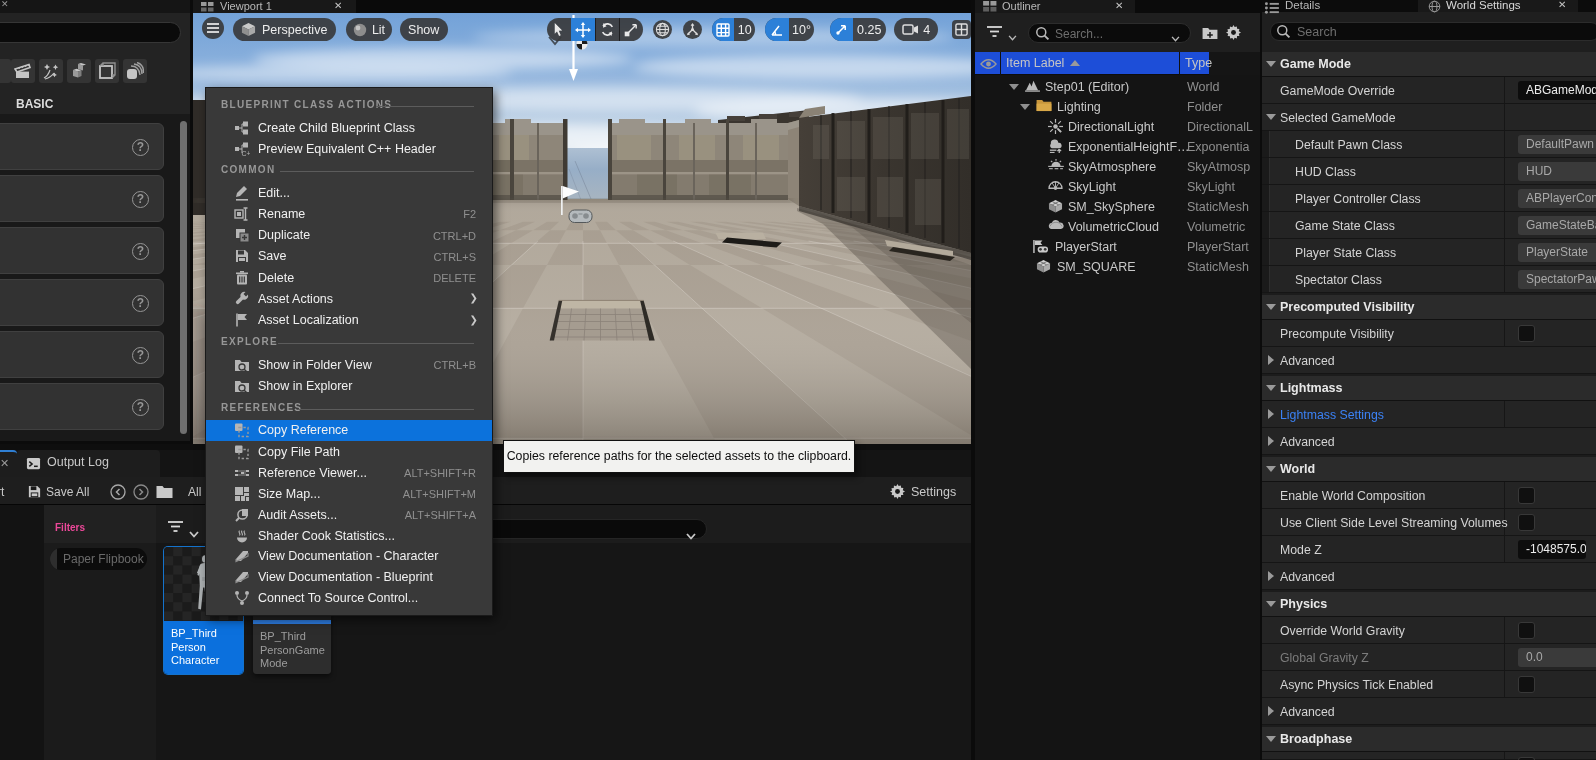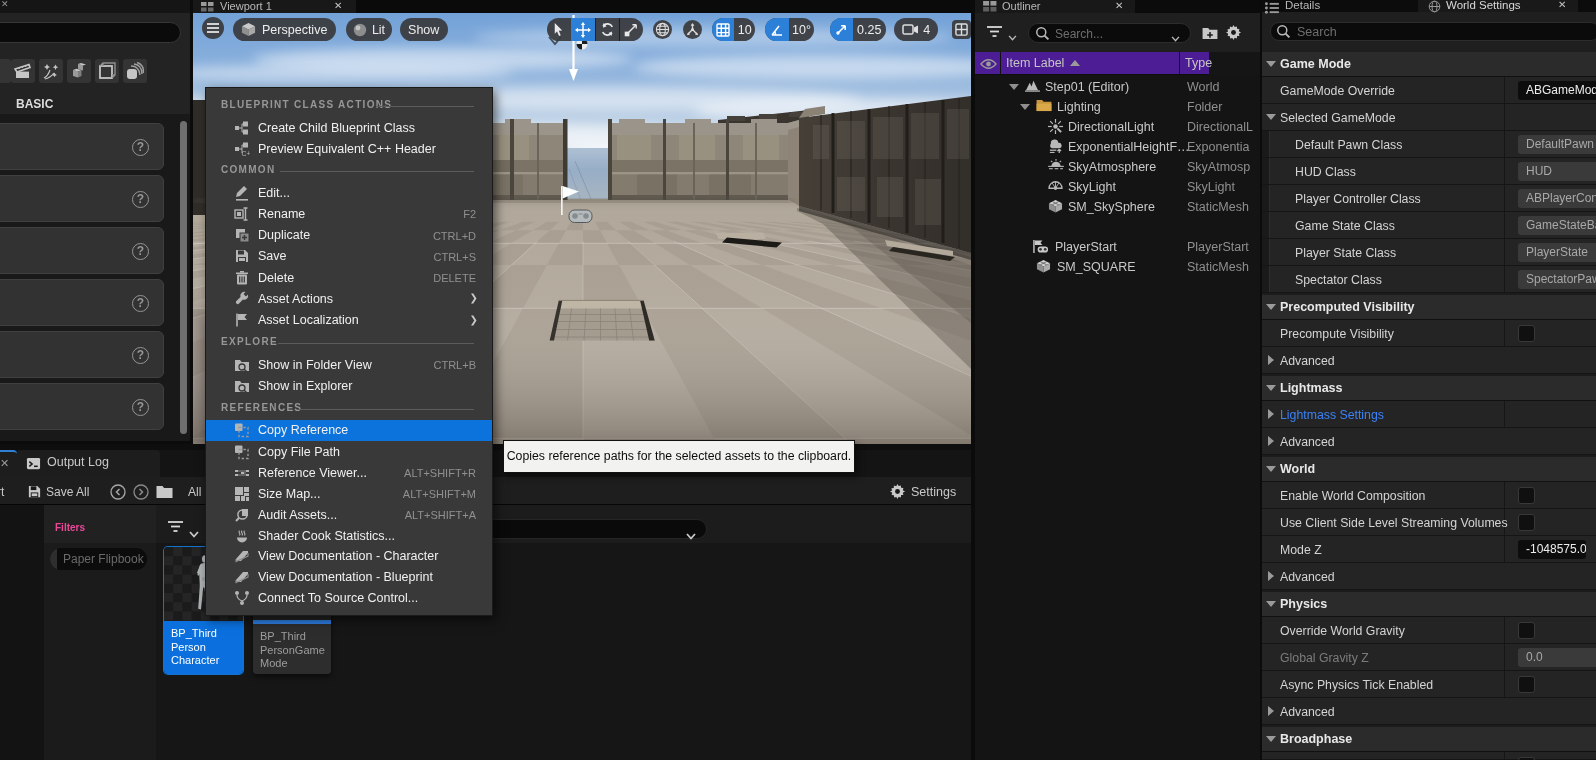--- a/index.html
+++ b/index.html
@@ -33,21 +33,21 @@
 #tooltip{left:503px;top:440px;width:352px;height:33px;background:#f2f2f0;border:1.5px solid #111;box-shadow:3px 4px 7px rgba(0,0,0,.45);color:#0d0d0d;font-size:12.3px;line-height:30px;text-align:center;z-index:50;white-space:nowrap;}
 
 #cb{left:0;top:444px;width:971px;height:316px;background:#131313;}
 .cbtab{background:#1d1d1d;border-radius:4px 4px 0 0;color:#c9c9c9;font-size:12.5px;}
 #cb-toolbar{left:0;top:33px;width:971px;height:28px;background:#1e1e1e;border-bottom:1px solid #060606;color:#c9c9c9;font-size:12px;}
 #cb-main{left:0;top:61px;width:971px;height:255px;}
 
 #outliner{left:975px;top:0;width:285px;height:760px;background:#151515;overflow:hidden;color:#c9c9c9;}
 #ol-tab{left:0;top:0;width:160px;height:13px;background:#181818;color:#b9b9b9;font-size:11px;}
 #ol-search{left:53px;top:23px;width:163px;height:20px;background:#0b0b0b;border:1px solid #2c2c2c;border-radius:10px;color:#6e6e6e;font-size:12px;}
-#ol-head{left:0;top:52px;width:234px;height:23px;background:#4c1d95;border-bottom:1px solid #0d0d0d;color:#c5c5c5;font-size:12.5px;}
+#ol-head{left:0;top:52px;width:234px;height:23px;background:#1d4ed8;border-bottom:1px solid #0d0d0d;color:#c5c5c5;font-size:12.5px;}
 .ol-row{position:absolute;left:0;width:285px;height:20px;color:#c9c9c9;font-size:12.5px;}
 .ol-type{position:absolute;left:212px;top:3px;color:#8f8f8f;width:73px;overflow:hidden;white-space:nowrap;}
 .ol-ic{position:absolute;top:2px;width:16px;height:16px;}
 .ol-caret{position:absolute;top:7px;width:0;height:0;border-left:5px solid transparent;border-right:5px solid transparent;border-top:6px solid #8f8f8f;}
 
 #details{left:1262px;top:0;width:334px;height:760px;background:#1c1c1c;overflow:hidden;}
 #dt-search{left:8px;top:22px;width:330px;height:19px;background:#0b0b0b;border:1px solid #2c2c2c;border-radius:9px;color:#6e6e6e;font-size:12px;}
 .dt-sec{position:absolute;left:0;width:334px;height:25px;background:#2b2b2b;color:#e8e8e8;font-size:12.5px;font-weight:bold;border-bottom:1px solid #111;}
 .dt-row{position:absolute;left:0;width:334px;height:27px;background:#242424;border-bottom:1px solid #151515;color:#d4d4d4;font-size:12.3px;}
 .dt-lab{position:absolute;top:7px;left:18px;white-space:nowrap;}
@@ -891,20 +891,28 @@
 <div class="ol-row" style="top:122px;">
           <span class="ol-ic" style="left:73px;"><svg width="15" height="14" viewBox="0 0 16 15">
               <polygon points="8,1 15,4.5 8,8 1,4.5" fill="#d0d0d0"></polygon>
               <polygon points="1,4.5 8,8 8,14.5 1,11" fill="#8f8f8f"></polygon>
               <polygon points="15,4.5 8,8 8,14.5 15,11" fill="#ababab"></polygon>
               <path d="M4.5 2.75 L11.5 6.25 M4.5 6.25 L11.5 2.75" stroke="#555" stroke-width="0.8"></path>
             </svg></span>
           <span class="abs" style="left:93px;top:3px;white-space:nowrap;">SM_SkySphere</span>
           <span class="ol-type">StaticMesh</span>
         </div>
+<div class="ol-row" style="top:142px;">
+          <span class="ol-ic" style="left:73px;"><svg width="16" height="11" viewBox="0 0 17 12">
+              <path d="M3 11 a3.5 3.5 0 0 1 1-6.8 A4.5 4.5 0 0 1 12.5 4 a3.5 3.5 0 0 1 1.5 7 z" fill="#b9b9b9"></path>
+              <path d="M2 8 a7 7 0 0 1 13 0" fill="none" stroke="#8a8a8a" stroke-width="1"></path>
+            </svg></span>
+          <span class="abs" style="left:93px;top:3px;white-space:nowrap;">VolumetricCloud</span>
+          <span class="ol-type">Volumetric</span>
+        </div>
 <div class="ol-row" style="top:162px;">
           <span class="ol-ic" style="left:57px;"><svg width="17" height="15" viewBox="0 0 18 16">
               <path d="M2 1 v14" stroke="#c9c9c9" stroke-width="1.5"></path>
               <path d="M3 1.5 h8 l-2 2.5 2 2.5 H3 z" fill="#c9c9c9"></path>
               <rect x="6" y="8" width="11" height="6.5" rx="3" fill="#c9c9c9"></rect>
               <circle cx="9" cy="11" r="1.4" fill="#333"></circle>
               <circle cx="14" cy="11" r="1.4" fill="#333"></circle>
             </svg></span>
           <span class="abs" style="left:80px;top:3px;white-space:nowrap;">PlayerStart</span>
           <span class="ol-type">PlayerStart</span>

